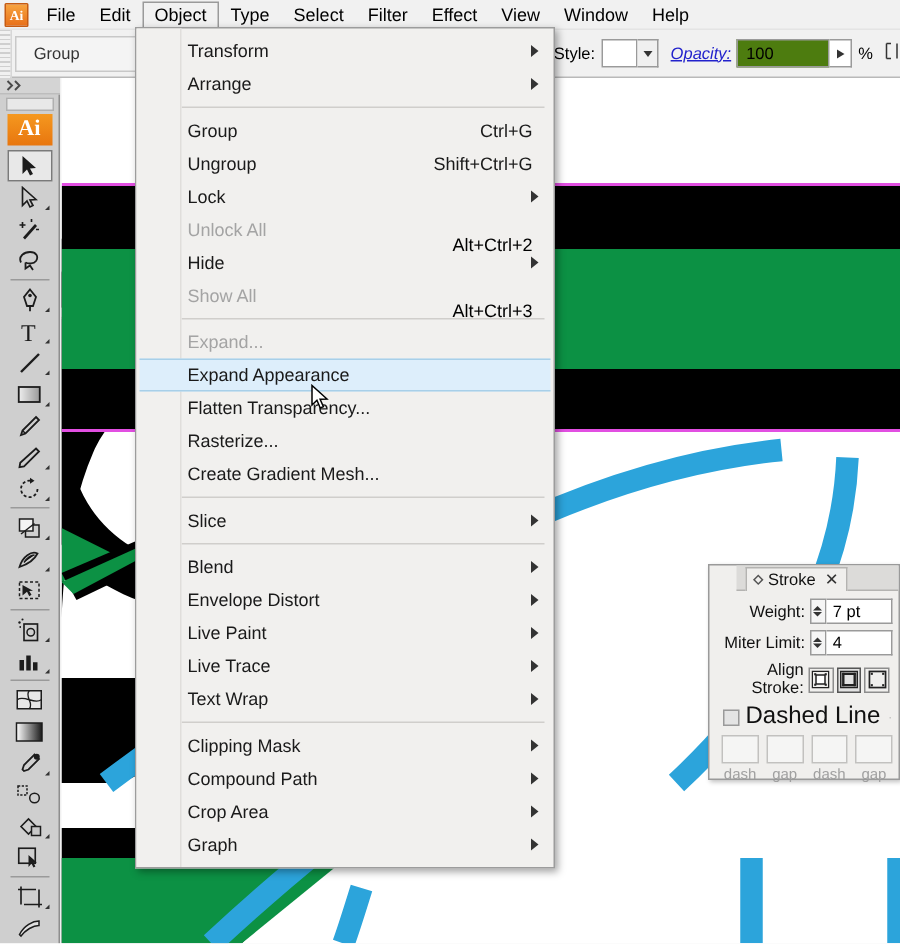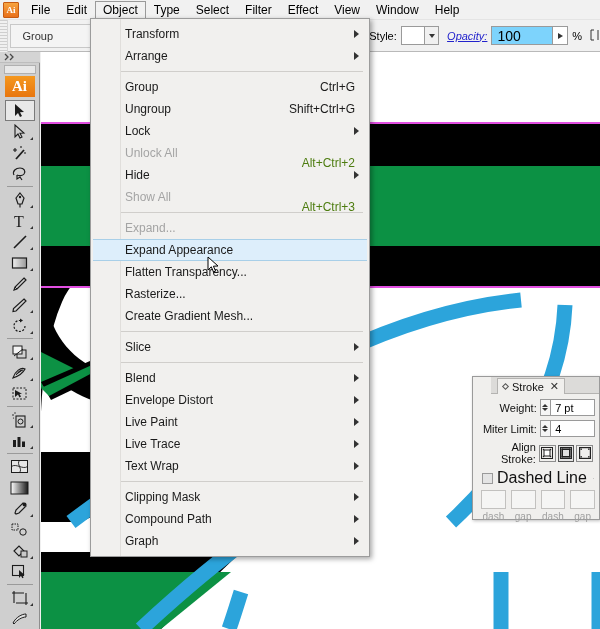--- a/index.html
+++ b/index.html
@@ -56,22 +56,22 @@
   .cb-lbl { font-size:11px; color:#000; margin-right:4px; }
   .cb-lbl.link { color:#2222cc; text-decoration:underline; }
   .style-swatch {
     width:26px; height:19px; background:#fff; border:1px solid #9a9a9a;
   }
   .style-arrow {
     width:15px; height:19px; background:#f0f0f0; border:1px solid #9a9a9a;
     border-left:none; display:flex; align-items:center; justify-content:center;
   }
   .opacity-field {
-    width:66px; height:19px; background:#7dd3fc; border:1px solid #9a9a9a;
-    font-size:14px; display:flex; align-items:center; padding-left:5px;
+    width:66px; height:19px; background:#4d7c0f; border:1px solid #9a9a9a;
+    font-size:11px; display:flex; align-items:center; padding-left:5px;
     margin-right:0;
   }
   .opacity-arrow {
     width:16px; height:19px; background:#fff; border:1px solid #9a9a9a;
     border-left:none; display:flex; align-items:center; justify-content:center;
     margin-right:4px;
   }
   .tri-d { width:0;height:0;border-left:3.5px solid transparent;border-right:3.5px solid transparent;border-top:4px solid #333; }
   .tri-r { width:0;height:0;border-top:3.5px solid transparent;border-bottom:3.5px solid transparent;border-left:5px solid #333; }
 
@@ -128,21 +128,21 @@
     position:relative; height:22px; display:flex; align-items:center;
     padding-left:34px; padding-right:10px; font-size:12px; color:#1a1a1a;
     z-index:2; cursor:default;
   }
   .dd-item.disabled { color:#a4a4a4; }
   .dd-item.highlight {
     background:#ddeefb; border-top:1px solid #a8cfe8; border-bottom:1px solid #a8cfe8;
     margin-left:2px; margin-right:2px; padding-left:32px;
   }
   .dd-shortcut { margin-left:auto; font-size:12px; color:#1a1a1a; padding-right:4px; }
-  .dd-item.disabled .dd-shortcut { color:#4d7c0f;margin-top:20px; }
+  .dd-item.disabled .dd-shortcut { color:#000000;margin-top:20px; }
   .dd-sub { position:absolute; right:10px; top:50%; transform:translateY(-50%);
     width:0;height:0;border-top:4px solid transparent;border-bottom:4px solid transparent;
     border-left:5px solid #333; }
   .dd-sep { height:1px; background:#d0cecb; margin:4px 6px 4px 30px; }
 
   
   .cursor {
     position:absolute; left:207px; top:256px; z-index:60; pointer-events:none;
   }
 
@@ -567,20 +567,24 @@
         <span class="dd-sub"></span>
       </div>
     <div class="dd-sep"></div>
 
     <div class="dd-item">
         <span>Clipping Mask</span>
         <span class="dd-sub"></span>
       </div>
     <div class="dd-item">
         <span>Compound Path</span>
+        <span class="dd-sub"></span>
+      </div>
+    <div class="dd-item">
+        <span>Crop Area</span>
         <span class="dd-sub"></span>
       </div>
     <div class="dd-item">
         <span>Graph</span>
         <span class="dd-sub"></span>
       </div>
   </div>
 
   <div class="cursor">
     <svg width="13" height="18" viewBox="0 0 13 18">

